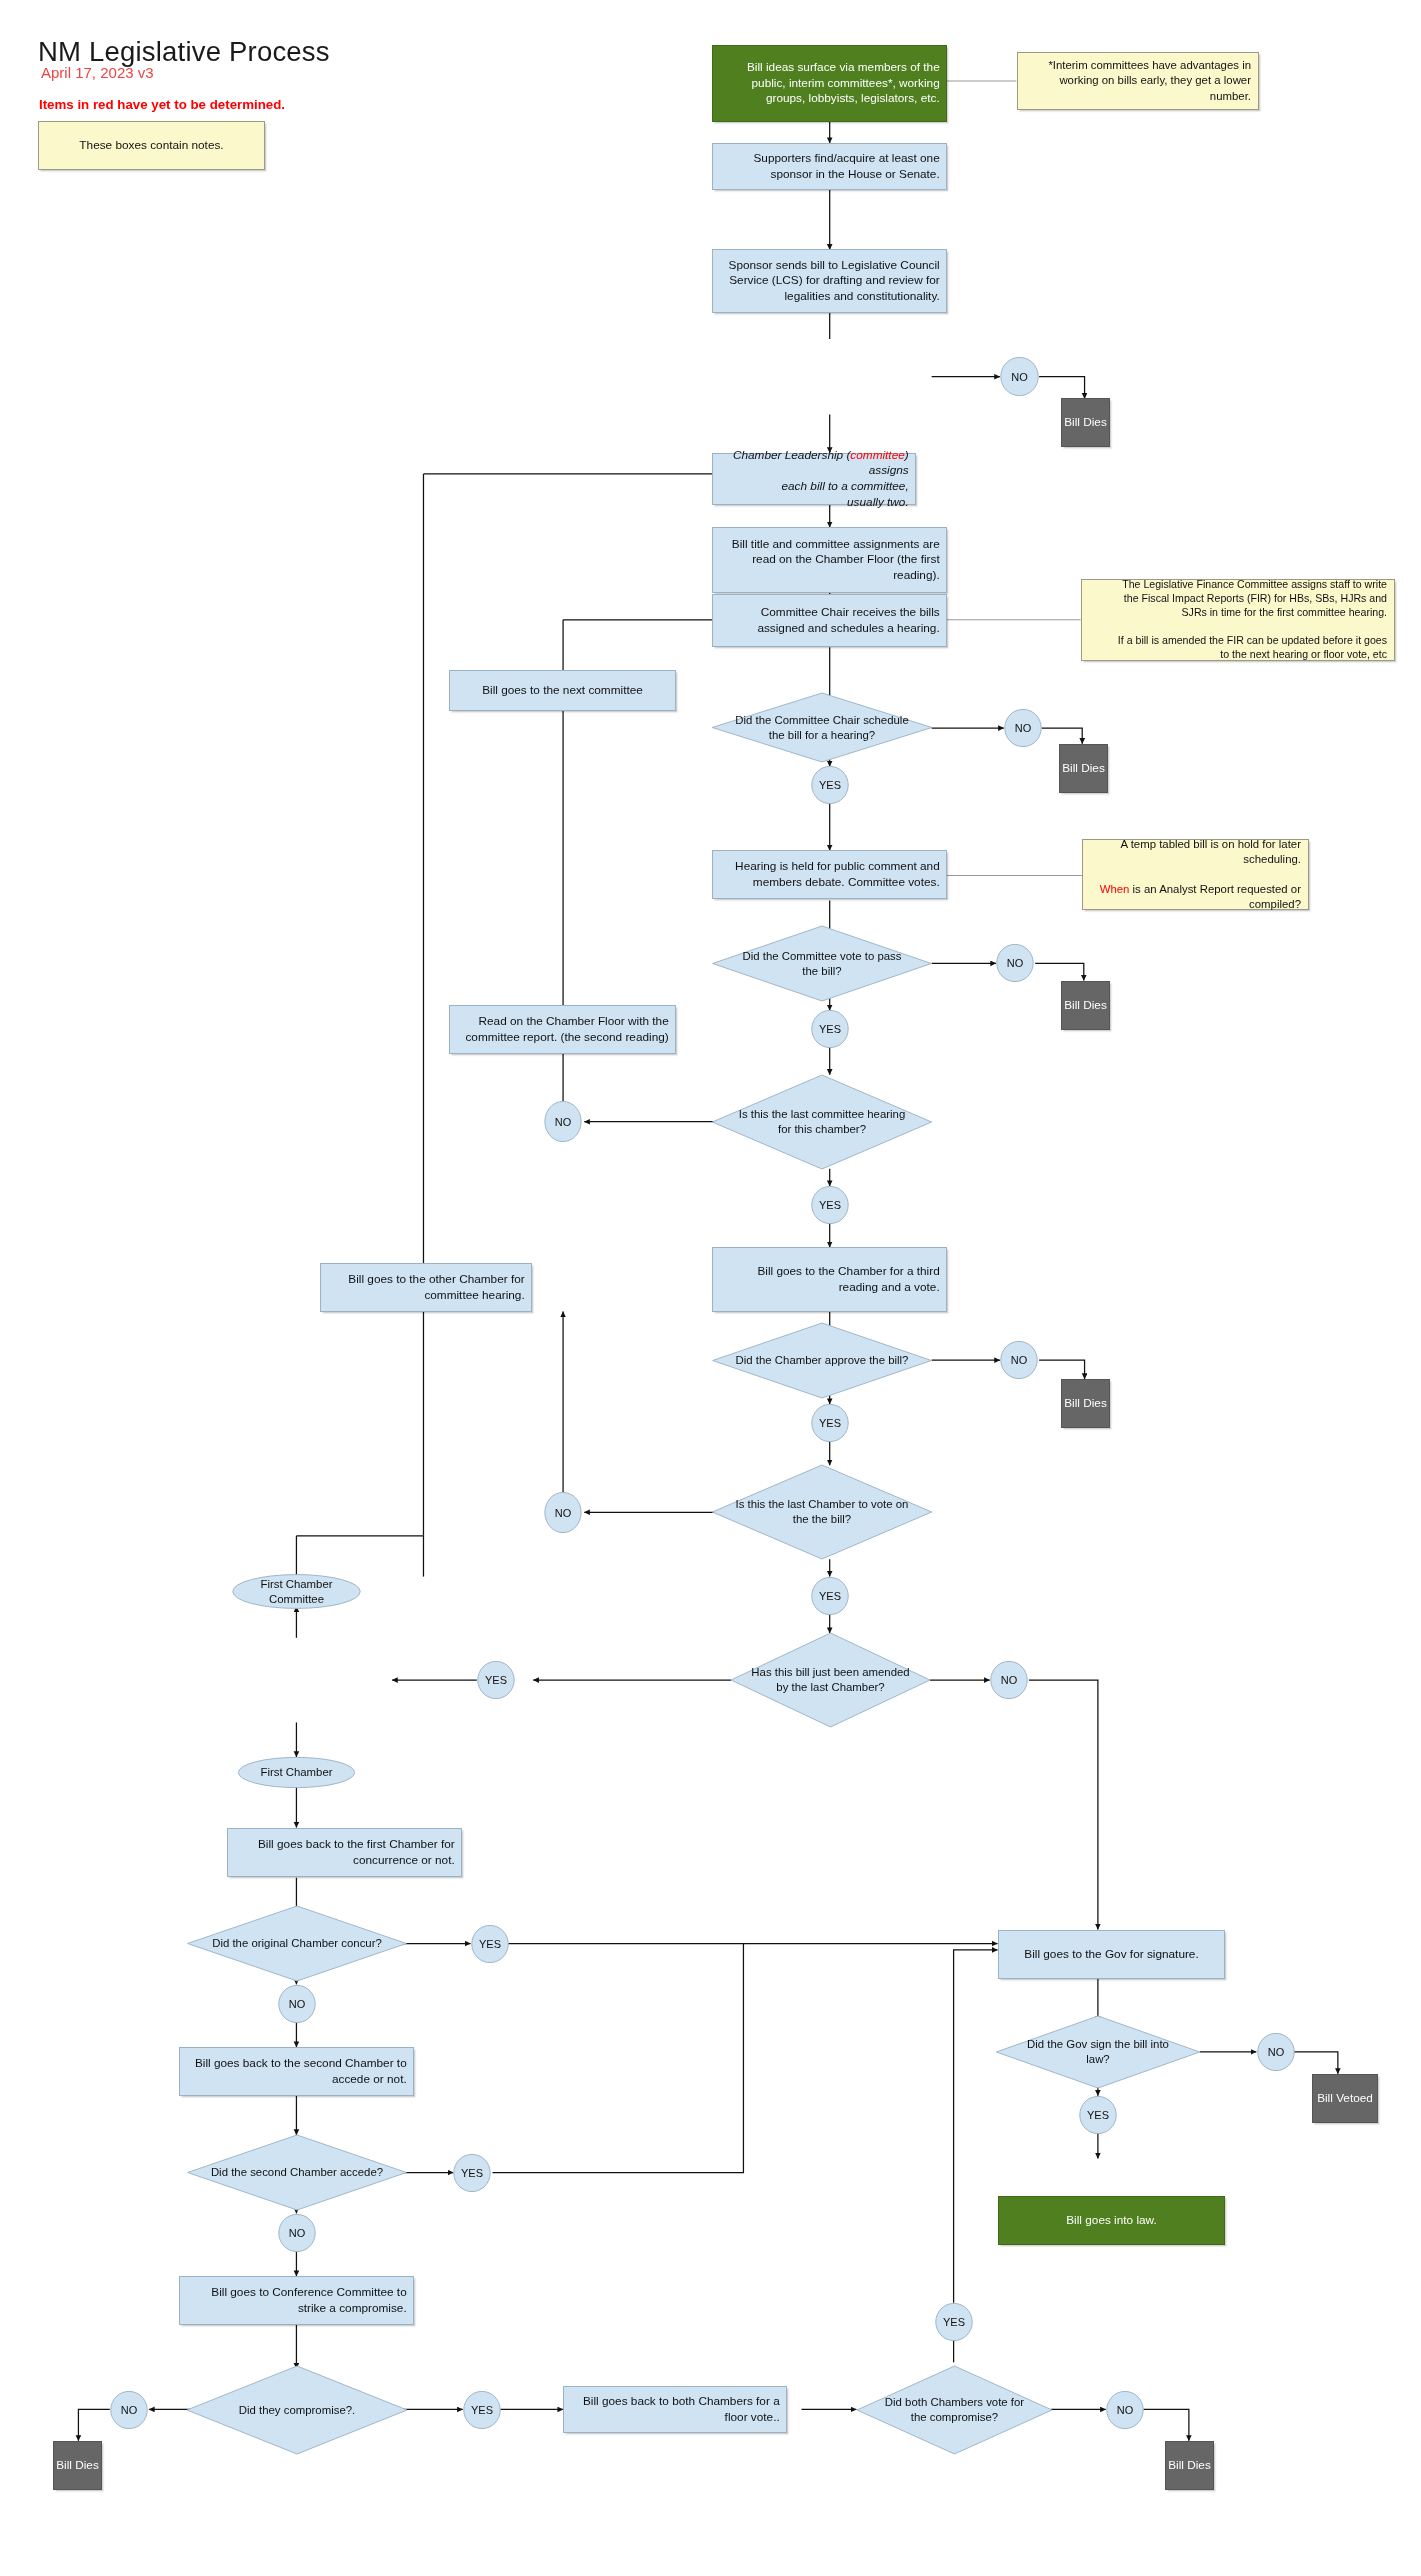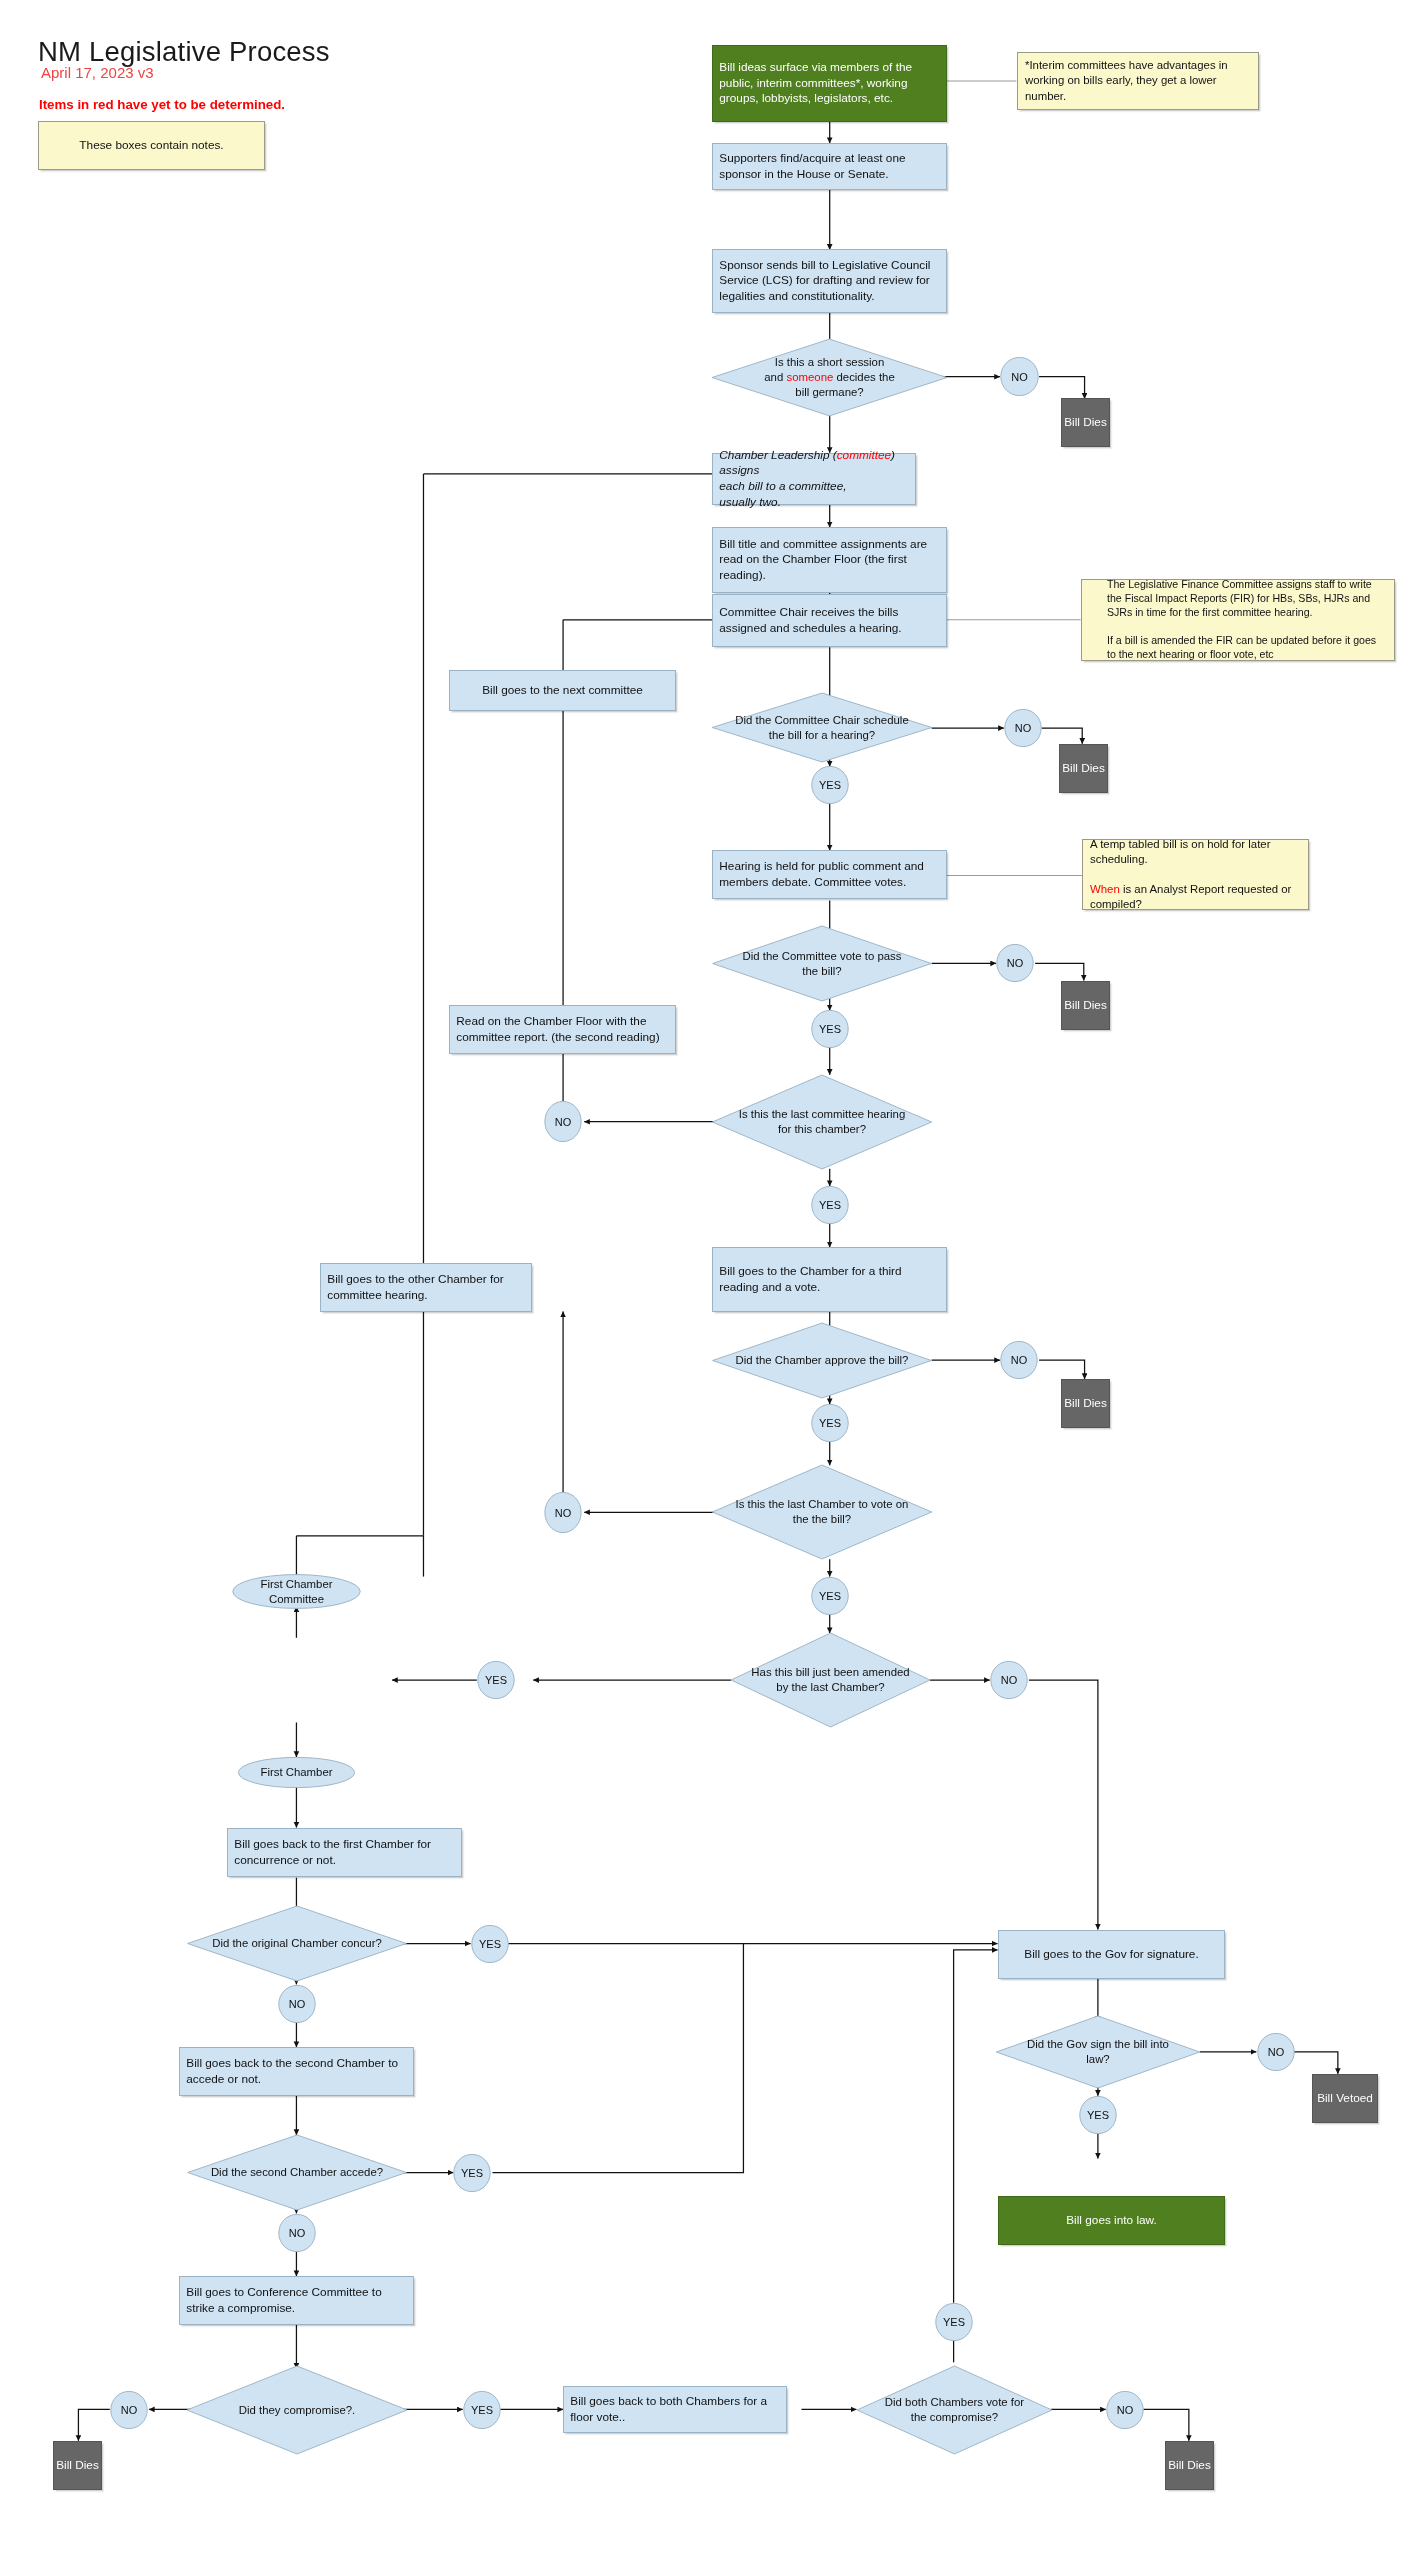--- a/index.html
+++ b/index.html
@@ -6,21 +6,21 @@
   body{font-family:"Liberation Sans","DejaVu Sans",sans-serif;}
   #stage{position:relative;width:1421px;height:2576px;background:#fff;overflow:hidden;}
 
   
   .title{position:absolute;font-size:27.5px;color:#1a1a1a;letter-spacing:0.2px;white-space:nowrap;}
   .subtitle{position:absolute;font-size:15px;color:#ef4444;white-space:nowrap;}
   .redline{position:absolute;font-size:13.3px;color:#ff0000;white-space:nowrap;font-weight:600;}
 
   
   .node{position:absolute;box-sizing:border-box;display:flex;align-items:center;
-        justify-content:center;text-align:left;line-height:1.32;}
+        justify-content:center;text-align:right;line-height:1.32;}
   .proc{background:#cfe3f3;border:0.8px solid #9bb2c4;color:#111;font-size:11.8px;
         box-shadow:1.6px 1.6px 1.6px rgba(0,0,0,.18);padding:3.1px 6.3px;}
   .green{background:#4f7f1f;border:0.8px solid #3f6a17;color:#ffffff;font-size:11.8px;
          box-shadow:1.6px 1.6px 1.6px rgba(0,0,0,.18);padding:3.1px 6.3px;}
   .term{background:#666666;border:0.8px solid #555;color:#ffffff;font-size:11.8px;
         box-shadow:1.6px 1.6px 1.6px rgba(0,0,0,.18);}
   .note{background:#fbf8cc;border:0.8px solid #9a9a86;color:#111;font-size:11.4px;
         box-shadow:1.6px 1.6px 1.6px rgba(0,0,0,.18);padding:4.7px 7px;}
   .notebox-legend{background:#fbf8cc;border:0.8px solid #9a9a86;color:#111;font-size:11.8px;
         box-shadow:1.6px 1.6px 1.6px rgba(0,0,0,.18);}
@@ -185,32 +185,20 @@
   <div class="node notebox-legend" style="left:38px;top:121px;width:227px;height:49px;">These boxes contain notes.</div>
 
   <div class="node green" style="left:712px;top:45px;width:235px;height:77px;">Bill ideas surface via members of the public, interim committees*, working groups, lobbyists, legislators, etc.</div>
 
   <div class="node note" style="left:1017px;top:52px;width:242px;height:58px;">*Interim committees have advantages in working on bills early, they get a lower number.</div>
 
   <div class="node proc" style="left:712px;top:143px;width:235px;height:47px;">Supporters find/acquire at least one sponsor in the House or Senate.</div>
 
   <div class="node proc" style="left:712px;top:249px;width:235px;height:64px;">Sponsor sends bill to Legislative Council Service (LCS) for drafting and review for legalities and constitutionality.</div>
 
-  <div class="dia" style="left:712px;top:339px;width:235px;height:77px;">
-    <svg width="235" height="77" viewBox="0 0 300 98">
-        <polygon points="150,0 300,49 150,98 0,49" fill="#cfe3f3" stroke="#9bb2c4" stroke-width="1.2"></polygon>
-      </svg>
-    <div class="txt">
-        <span>
-      <span>Is this a short session</span><br>
-      <span>and </span><span class="red">someone</span><span> decides  the</span><br>
-      <span>bill germane?</span>
-    </span>
-      </div>
-  </div>
 
   <div class="el" style="left:1000px;top:357px;width:39px;height:39px;">
     <svg width="39" height="39" viewBox="0 0 50 50">
         <ellipse cx="25" cy="25" rx="24" ry="24.5" fill="#cfe3f3" stroke="#9bb2c4" stroke-width="1.2"></ellipse>
       </svg>
     <div class="txt">NO</div>
   </div>
 
   <div class="node term" style="left:1061px;top:398px;width:49px;height:49px;">Bill Dies</div>
 

